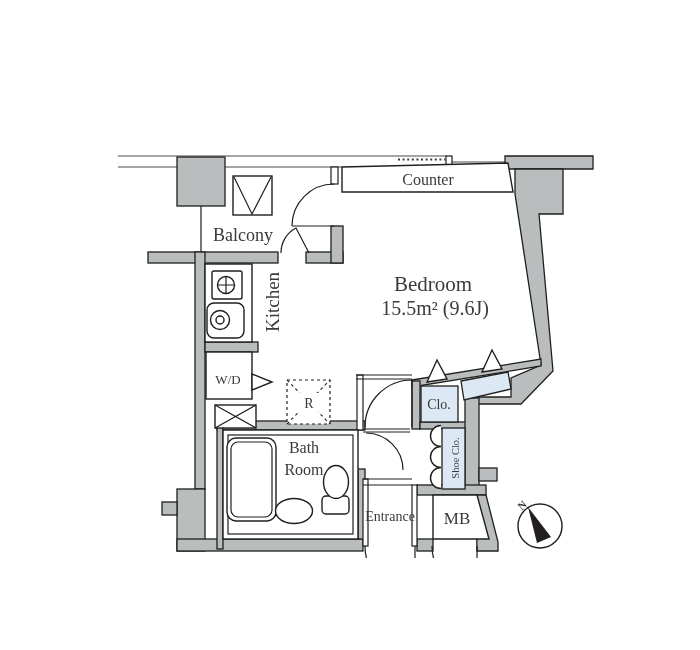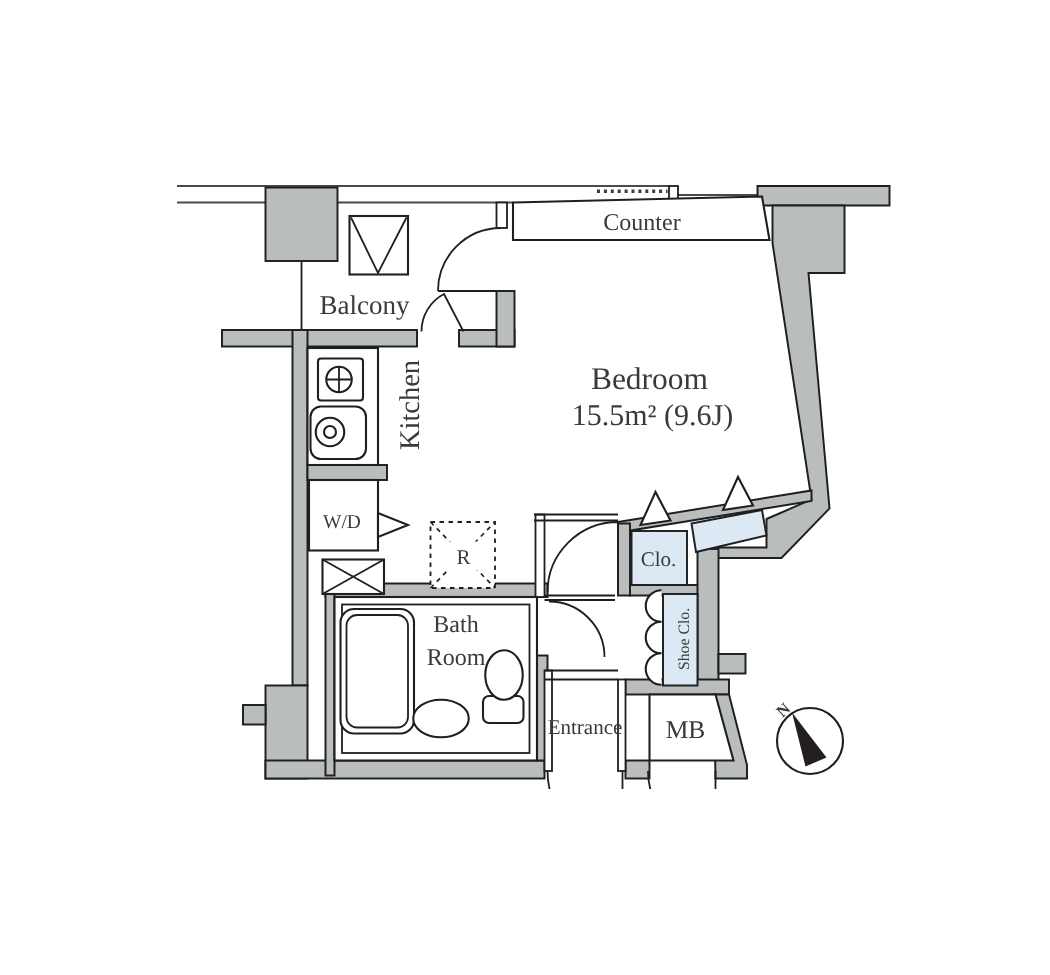--- a/index.html
+++ b/index.html
@@ -1,17 +1,17 @@
 <!DOCTYPE html>
 <html style="--wall: #b9bdbd; --line: #1f1f1f; --closet: #dce8f4; --needle: #241f1f; --text: #3a3a3a;"><head>
 <meta charset="utf-8">
 <style>
   html,body{margin:0;padding:0;background:#ffffff;}
   .stage{position:relative;width:700px;height:526px;background:#fff;overflow:hidden;
-         font-family:"Liberation Serif","DejaVu Serif",serif;}
+         font-family:"Liberation Serif","DejaVu Serif",serif;margin-top:32px;}
   svg{display:block}
   .wall{fill:var(--wall);stroke:var(--line);stroke-width:1.3;}
   .thinwall{fill:#ffffff;stroke:var(--line);stroke-width:1.2;}
   .fixture{fill:#ffffff;stroke:var(--line);stroke-width:1.4;}
   .fixline{fill:none;stroke:var(--line);stroke-width:1.2;}
   .door{fill:none;stroke:var(--line);stroke-width:1.2;}
   .closet{fill:var(--closet);stroke:var(--line);stroke-width:1.3;}
   .dash{fill:#ffffff;stroke:var(--line);stroke-width:1.2;stroke-dasharray:3 3;}
   .dashline{fill:none;stroke:var(--line);stroke-width:1.1;stroke-dasharray:3 3;}
   .outline{fill:none;stroke:#4a4a4a;stroke-width:1.2;}

